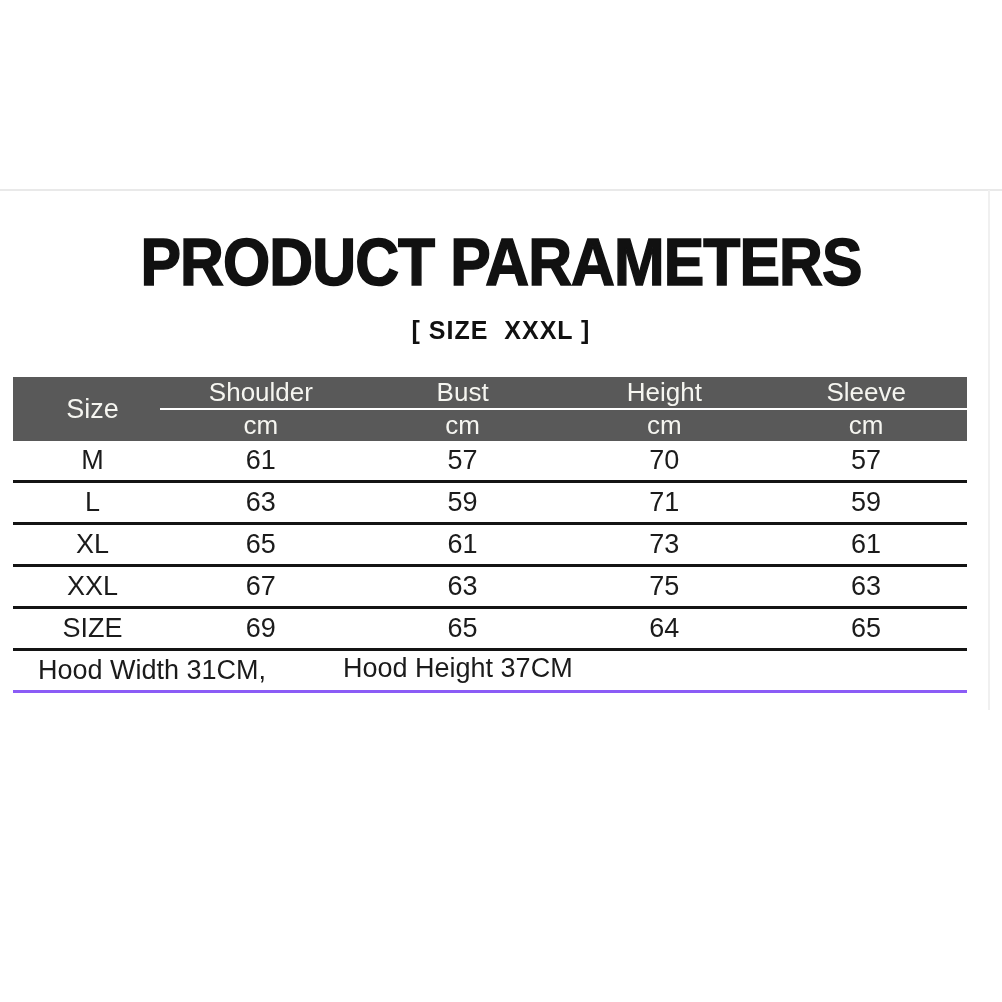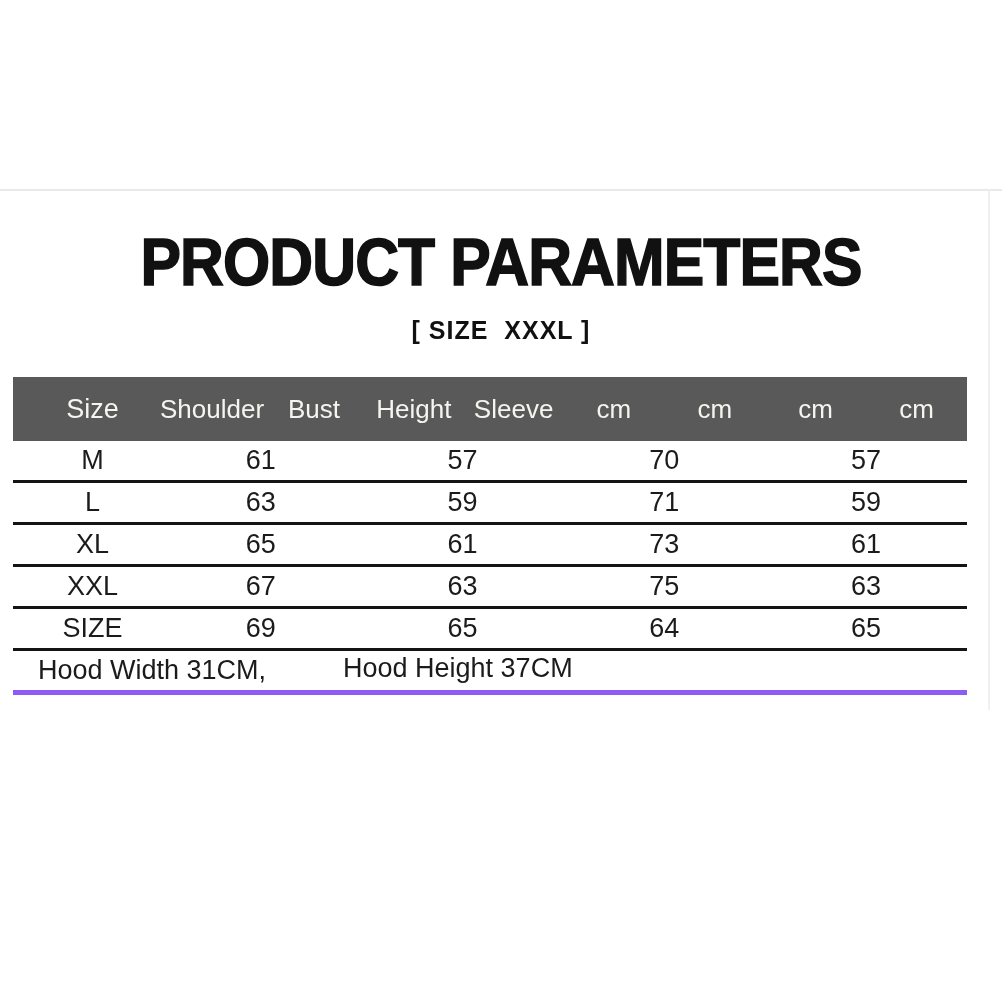--- a/index.html
+++ b/index.html
@@ -50,21 +50,21 @@
     color:#f5f5f0;
   }
   .size-cell{
     width:135px;
     display:flex;align-items:center;justify-content:center;
     font-size:27px;
     padding-left:12px;
   }
   .col-area{
     position:relative;flex:1;
-    display:flex;flex-direction:row;
+    display:flex;flex-direction:column;
   }
   .col-row{
     flex:1;display:flex;align-items:center;
   }
   .col-row > div{
     flex:1;text-align:center;font-size:26px;
   }
   .head-divider{
     height:2px;background:#ffffff;
   }
@@ -73,21 +73,21 @@
     border-bottom:3px solid #141414;
     display:flex;align-items:center;
     font-size:27px;
   }
   .trow .size-cell{font-size:27px;}
   .trow .vals{flex:1;display:flex;}
   .trow .vals > div{flex:1;text-align:center;}
   .note-row{
     position:relative;
     height:39px;
-    border-bottom:5px solid #8b5cf6;
+    border-bottom:3px solid #8b5cf6;
     font-size:27px;
   }
   .note-row .n1{position:absolute;left:25px;top:4px;}
   .note-row .n2{position:absolute;left:330px;top:2px;}
 </style>
 </head>
 <body>
 
 <div class="canvas">
 

